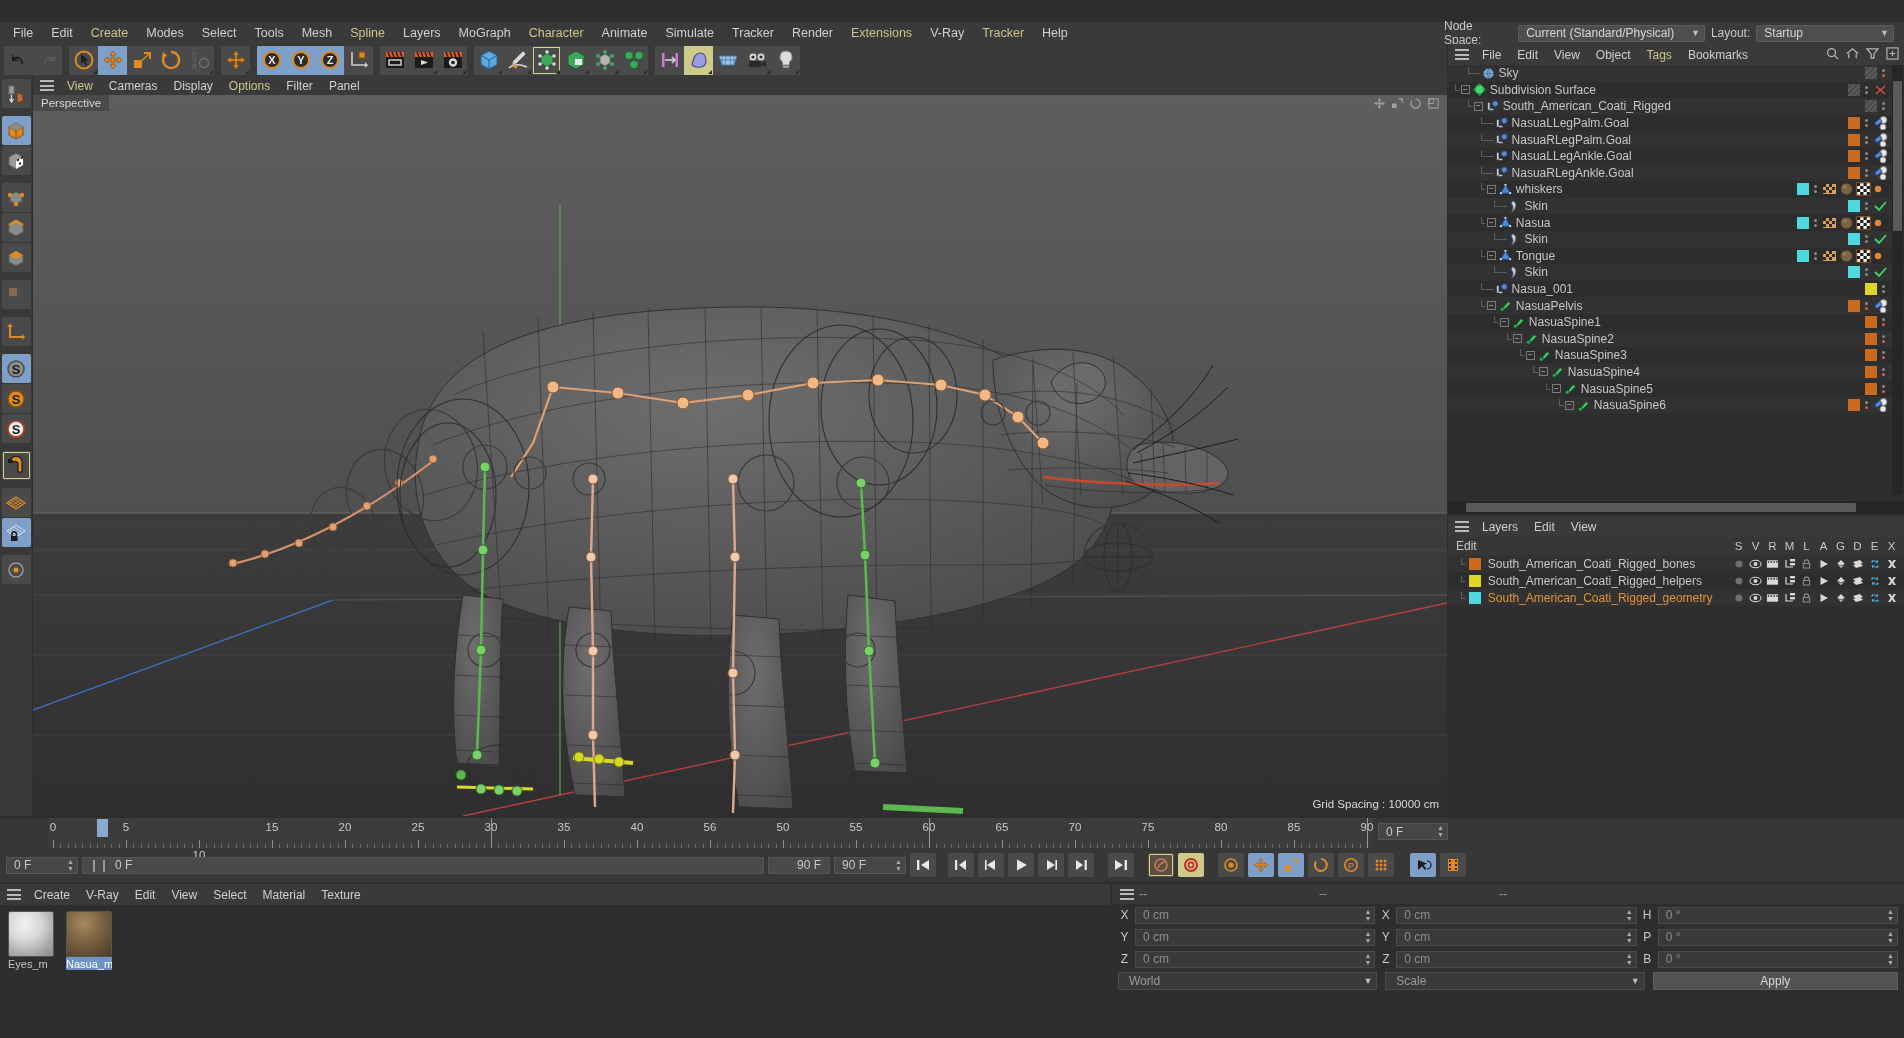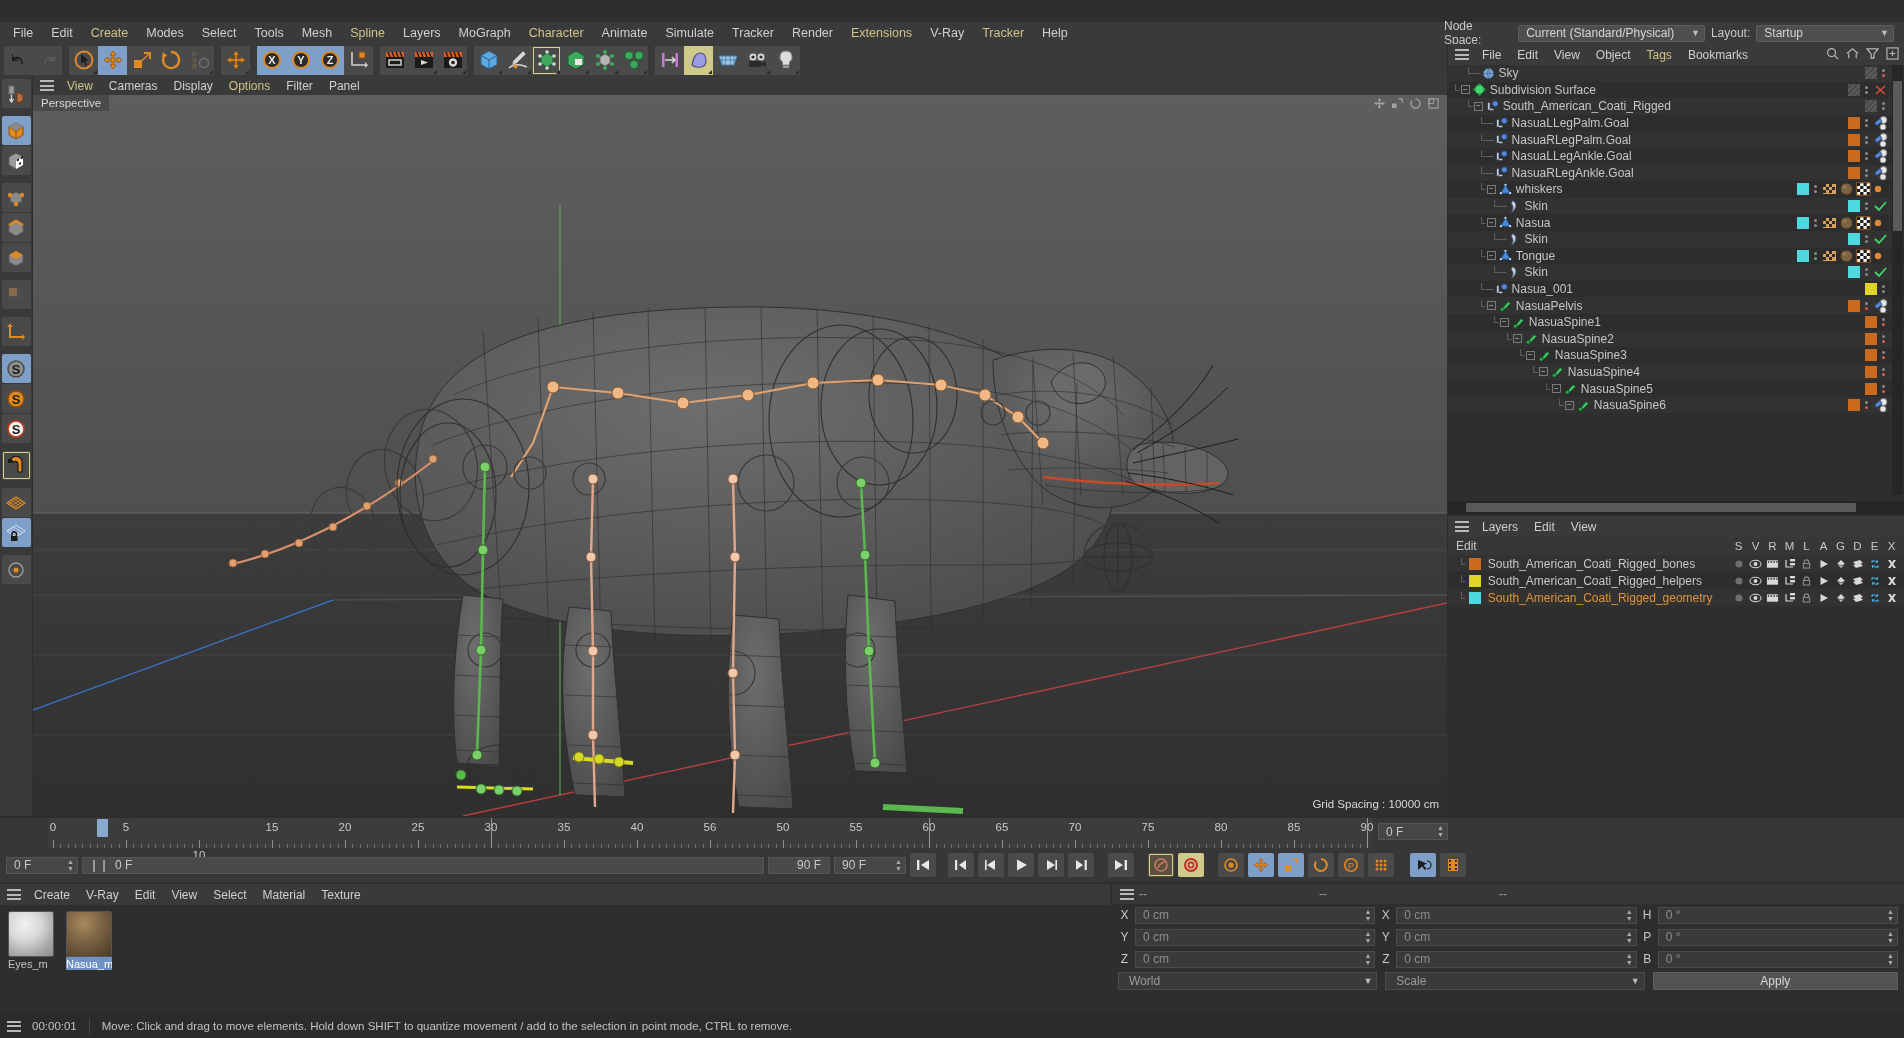--- a/index.html
+++ b/index.html
@@ -2099,23 +2099,14 @@
         <span class="caret">▼</span>
       </span>
       <span class="csel">
         <span>Scale</span>
         <span class="caret">▼</span>
       </span>
       <span class="applybtn">Apply</span>
     </div>
   </div>
 
-  <div class="status">
-    <span class="hamb" style="margin-left:7px">
-        <i></i>
-        <i></i>
-        <i></i>
-      </span>
-    <span class="time">00:00:01</span>
-    <span class="msg">Move: Click and drag to move elements. Hold down SHIFT to quantize movement / add to the selection in point mode, CTRL to remove.</span>
-  </div>
 
 </div>
 
 </body></html>

